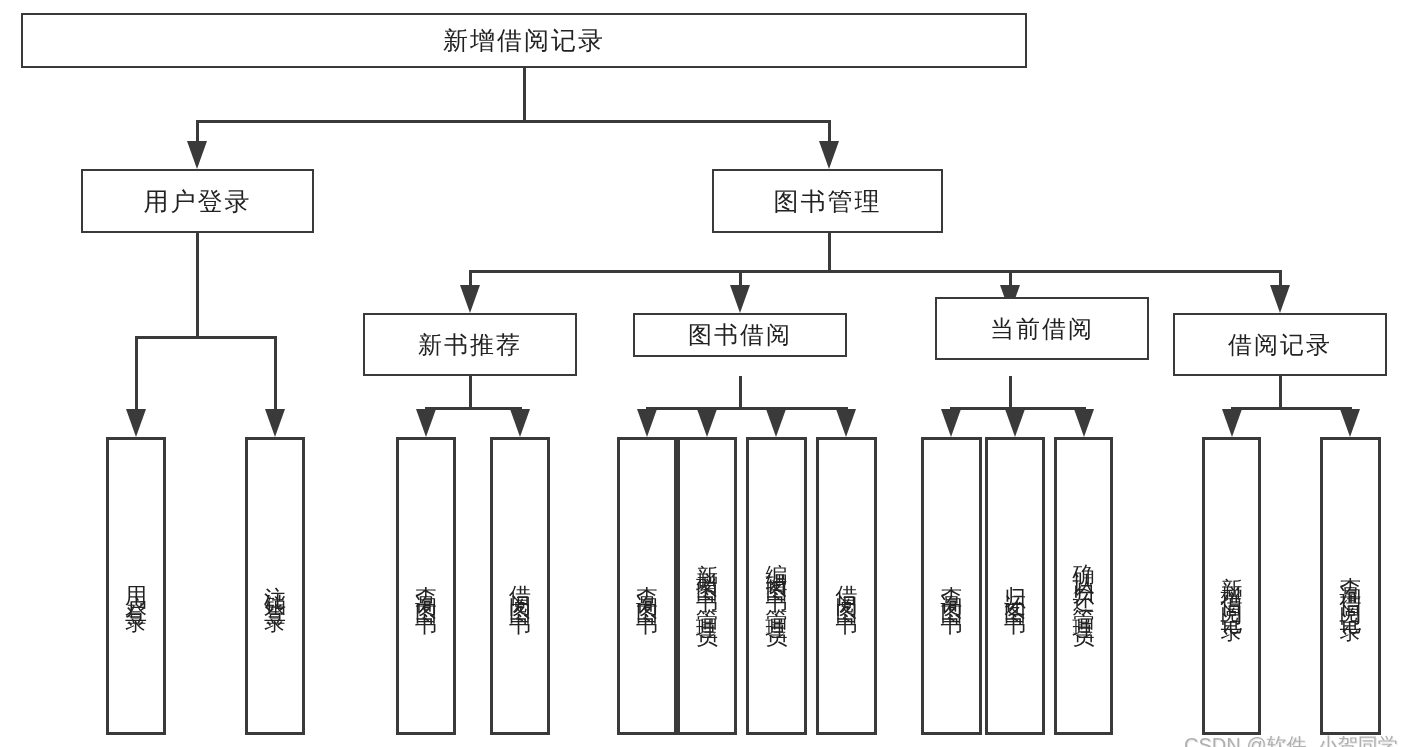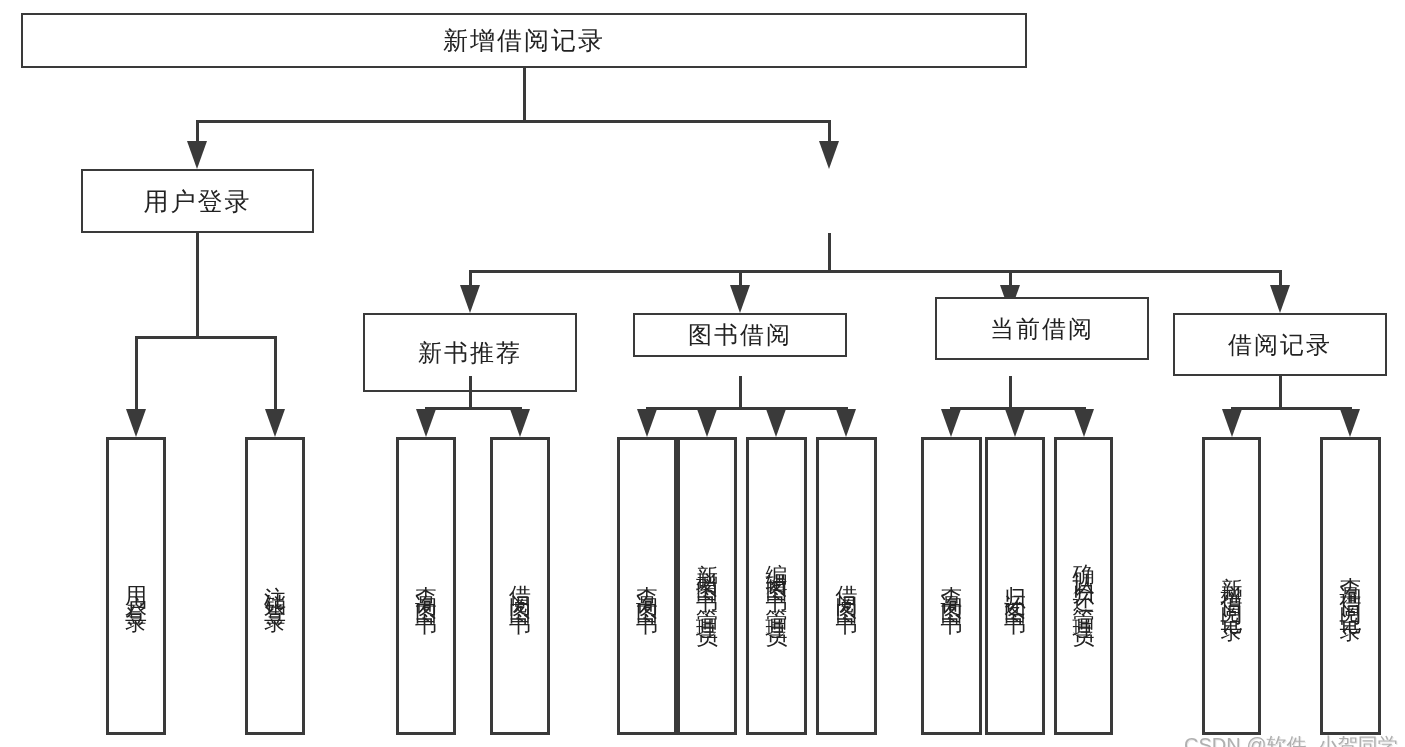--- a/index.html
+++ b/index.html
@@ -78,40 +78,43 @@
   <div class="vline" style="left:523px;top:68px;height:54px;"></div>
   <div class="hline" style="left:196px;top:120px;width:635px;"></div>
   <div class="vline" style="left:196px;top:120px;height:23px;"></div>
   <div class="vline" style="left:828px;top:120px;height:23px;"></div>
   <div class="arrow" style="left:187px;top:141px;"></div>
   <div class="arrow" style="left:819px;top:141px;"></div>
 
   <div class="box" style="left:81px;top:169px;width:233px;height:64px;">
     <span class="lbl">用户登录</span>
   </div>
+  <div class="box" style="left:712px;top:169px;width:231px;height:64px;">
+    <span class="lbl">图书管理</span>
+  </div>
 
   <div class="vline" style="left:196px;top:233px;height:106px;"></div>
   <div class="hline" style="left:135px;top:336px;width:142px;"></div>
   <div class="vline" style="left:135px;top:336px;height:75px;"></div>
   <div class="vline" style="left:274px;top:336px;height:75px;"></div>
   <div class="arrow" style="left:126px;top:409px;"></div>
   <div class="arrow" style="left:265px;top:409px;"></div>
 
   <div class="vline" style="left:828px;top:233px;height:40px;"></div>
   <div class="hline" style="left:469px;top:270px;width:813px;"></div>
   <div class="vline" style="left:469px;top:270px;height:17px;"></div>
   <div class="vline" style="left:739px;top:270px;height:17px;"></div>
   <div class="vline" style="left:1009px;top:270px;height:17px;"></div>
   <div class="vline" style="left:1279px;top:270px;height:17px;"></div>
   <div class="arrow" style="left:460px;top:285px;"></div>
   <div class="arrow" style="left:730px;top:285px;"></div>
   <div class="arrow" style="left:1000px;top:285px;"></div>
   <div class="arrow" style="left:1270px;top:285px;"></div>
 
-  <div class="box lv3" style="left:363px;top:313px;width:214px;height:79px;">
+  <div class="box lv3" style="left:363px;top:313px;width:214px;height:63px;">
     <span class="lbl">新书推荐</span>
   </div>
   <div class="box lv3" style="left:633px;top:313px;width:214px;height:44px;">
     <span class="lbl">图书借阅</span>
   </div>
   <div class="box lv3" style="left:903px;top:297px;width:214px;height:63px;margin-left:32px;">
     <span class="lbl">当前借阅</span>
   </div>
   <div class="box lv3" style="left:1173px;top:313px;width:214px;height:63px;">
     <span class="lbl">借阅记录</span>

